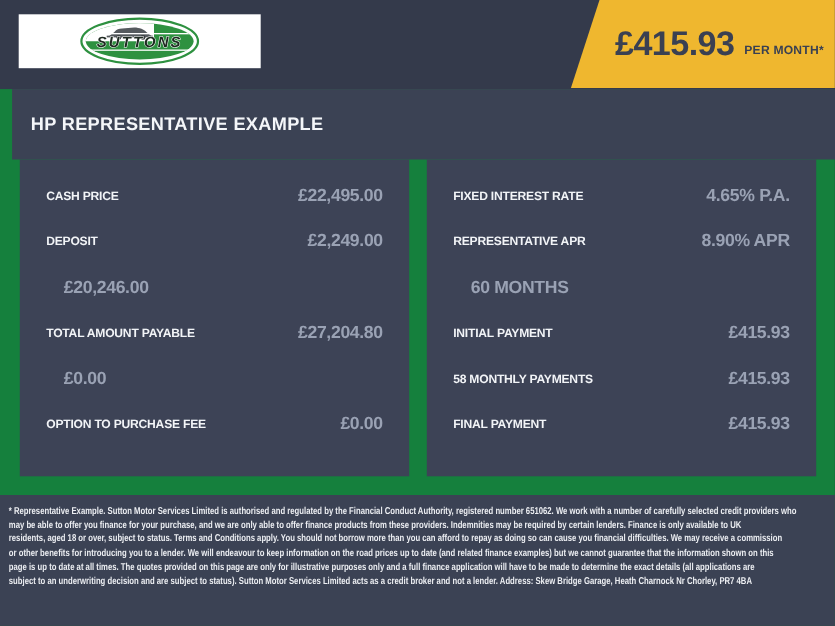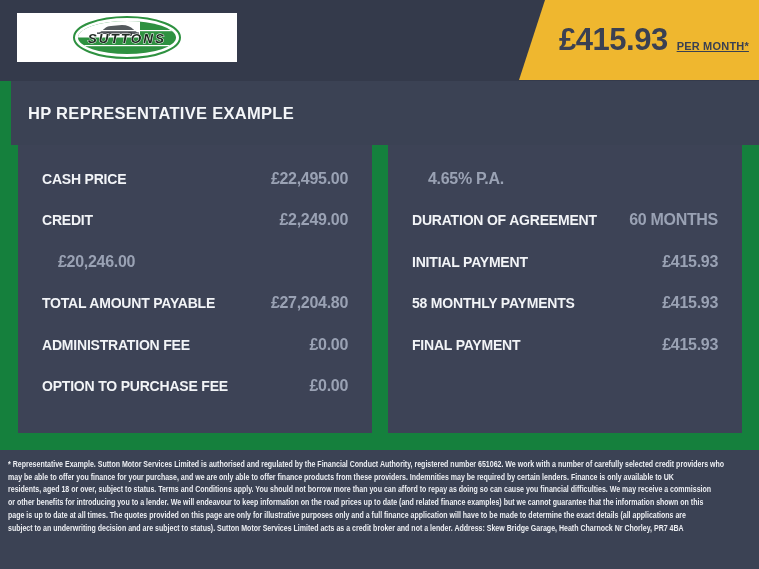--- a/index.html
+++ b/index.html
@@ -20,21 +20,21 @@
     background:#efb72f;
     clip-path:polygon(26px 0, 100% 0, 100% 100%, 0 100%);
     display:flex; align-items:center; justify-content:center;
     padding-left:30px;
   }
   .price-amount{
     font-size:31px; font-weight:700; color:#3a4052; letter-spacing:-0.5px;
   }
   .price-period{
     font-size:11px; font-weight:700; color:#3a4052; margin-left:9px;
-    transform:translateY(6px); letter-spacing:0.2px;text-decoration:underline;
+    transform:translateY(6px); letter-spacing:0.2px;
   }
   
   .header-band{
     position:absolute; top:81px; left:11px; width:100%; height:64px;
     background:#3b4254; display:flex; align-items:center; padding-left:17px;
   }
   .page-title{
     color:#f4f6f9; font-size:16.5px; font-weight:700; letter-spacing:0.3px;
   }
   
@@ -42,21 +42,21 @@
     position:absolute; top:145px; height:288px; width:354px;
     background:#3d4356; padding:13px 24px 0 24px;
     display:flex; flex-direction:column;
   }
   .panel.left{ left:18px; }
   .panel.right{ left:388px; }
   .row{
     height:41.5px; display:flex; align-items:center; justify-content:space-between;
   }
   .row .lbl{
-    color:#f2f4f7; font-size:14px; font-weight:700; letter-spacing:-0.2px;
+    color:#f2f4f7; font-size:11px; font-weight:700; letter-spacing:-0.2px;
     white-space:nowrap;
   }
   .row .val{
     color:#9aa2b4; font-size:16px; font-weight:700; letter-spacing:-0.3px;
     white-space:nowrap;
     margin-left:16px;
   }
   
   .footer{
     position:absolute; top:450px; left:0; width:100%; height:119px;
@@ -111,46 +111,49 @@
   <div class="header-band">
     <div class="page-title">HP REPRESENTATIVE EXAMPLE</div>
   </div>
 
   <div class="panel left">
     <div class="row">
       <span class="lbl">CASH PRICE</span>
       <span class="val">£22,495.00</span>
     </div>
     <div class="row">
-      <span class="lbl">CREDIT</span>
+      <span class="lbl">DEPOSIT</span>
       <span class="val">£2,249.00</span>
     </div>
     <div class="row">
       <span class="val">£20,246.00</span>
     </div>
     <div class="row">
       <span class="lbl">TOTAL AMOUNT PAYABLE</span>
       <span class="val">£27,204.80</span>
     </div>
     <div class="row">
-      <span class="lbl">ADMINISTRATION FEE</span>
       <span class="val">£0.00</span>
     </div>
     <div class="row">
       <span class="lbl">OPTION TO PURCHASE FEE</span>
       <span class="val">£0.00</span>
     </div>
   </div>
 
   <div class="panel right">
     <div class="row">
+      <span class="lbl">FIXED INTEREST RATE</span>
       <span class="val">4.65% P.A.</span>
     </div>
     <div class="row">
-      <span class="lbl">DURATION OF AGREEMENT</span>
+      <span class="lbl">REPRESENTATIVE APR</span>
+      <span class="val">8.90% APR</span>
+    </div>
+    <div class="row">
       <span class="val">60 MONTHS</span>
     </div>
     <div class="row">
       <span class="lbl">INITIAL PAYMENT</span>
       <span class="val">£415.93</span>
     </div>
     <div class="row">
       <span class="lbl">58 MONTHLY PAYMENTS</span>
       <span class="val">£415.93</span>
     </div>

